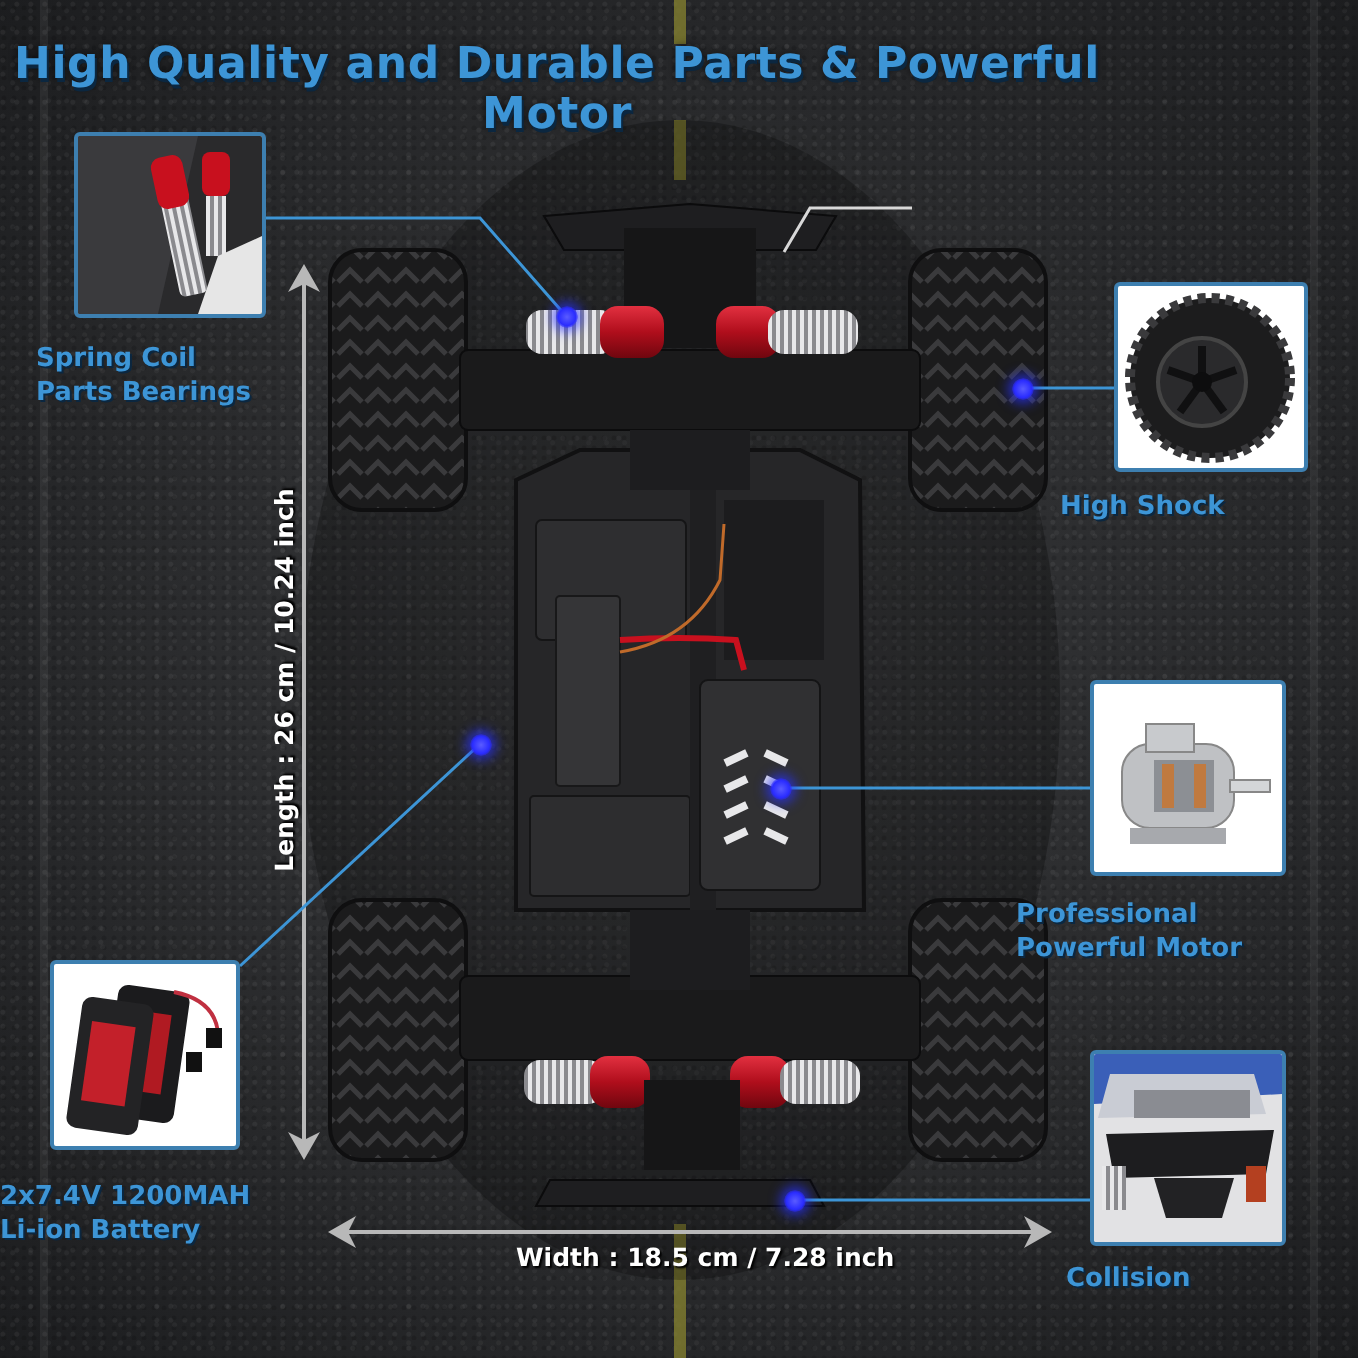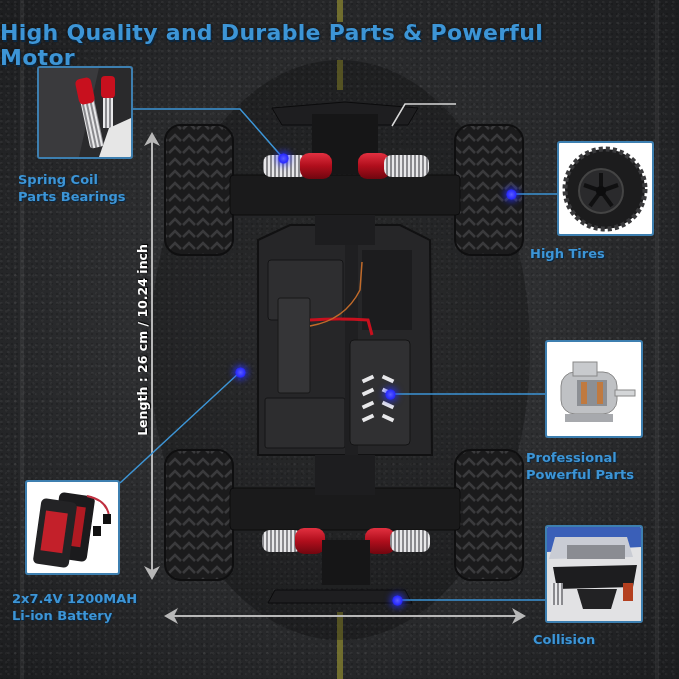--- a/index.html
+++ b/index.html
@@ -10,21 +10,21 @@
   }
   .noise { position: absolute; inset: 0;
     background-image:
       radial-gradient(circle at 20% 30%, rgba(255,255,255,0.05) 0 1px, transparent 1.5px),
       radial-gradient(circle at 70% 60%, rgba(255,255,255,0.04) 0 1px, transparent 1.5px),
       radial-gradient(circle at 40% 80%, rgba(0,0,0,0.15) 0 1px, transparent 1.5px);
     background-size: 7px 7px, 9px 9px, 5px 5px; }
   .lane-line { position: absolute; left: 337px; width: 6px; background: #8a8630; opacity: .75; }
   .road-edge { position: absolute; top: 0; bottom: 0; width: 4px; background: rgba(255,255,255,0.06); }
 
-  .title { position: absolute; top: 20px; left: 0; width: 557px; text-align: left;
+  .title { position: absolute; top: 20px; left: 0; width: 557px; text-align: center;
     font-family: "DejaVu Sans", sans-serif; font-weight: bold; font-size: 22px; letter-spacing: .3px;
     color: #3d95d6; text-shadow: 1px 2px 0 #0b2740, 0 0 4px rgba(0,0,0,.6); }
 
   .label { position: absolute; font-family: "DejaVu Sans", sans-serif; font-weight: bold;
     color: #3d95d6; font-size: 13px; line-height: 17px; text-align: left; text-shadow: 1px 1px 0 #0b2740; }
   .label span { display: block; }
   .dim { position: absolute; color: #ffffff; font-weight: bold; font-size: 12.5px; white-space: nowrap;
     font-family: "DejaVu Sans", sans-serif; text-shadow: 1px 1px 1px #000; }
 
   .thumb { position: absolute; border: 2px solid #3d7fb0; border-radius: 3px; background: #f2f2f2; overflow: hidden; }
@@ -126,20 +126,21 @@
     </svg>
   <div class="dim" style="left:142px;top:340px;transform:translate(-50%,-50%) rotate(-90deg);transform-origin:center;">Length : 26 cm / 10.24 inch</div>
 
   <div class="arrow-line" style="left:172px;top:615px;width:346px;height:2px"></div>
   <svg style="position:absolute;left:164px;top:608px" width="14" height="16">
       <path d="M0 8 L14 0 L10 8 L14 16 Z" fill="#b8b8b8"></path>
     </svg>
   <svg style="position:absolute;left:512px;top:608px" width="14" height="16">
       <path d="M14 8 L0 0 L4 8 L0 16 Z" fill="#b8b8b8"></path>
     </svg>
+  <div class="dim" style="left:258px;top:621px;">Width : 18.5 cm / 7.28 inch</div>
 
   <svg style="position:absolute;left:390px;top:100px" width="68" height="30">
     <path d="M66 4 L15 4 L2 26" stroke="#d8d8d8" stroke-width="1.5" fill="none"></path>
   </svg>
 
   <svg style="position:absolute;left:0;top:0" width="679" height="679">
     <g stroke="#3d95d6" stroke-width="1.5" fill="none">
       <path d="M132 109 L240 109 L283 158"></path>
       <path d="M511 194 L560 194"></path>
       <path d="M392 394 L545 394"></path>
@@ -178,37 +179,37 @@
         <line x1="42" y1="48" x2="42" y2="30"></line>
           <line x1="42" y1="48" x2="59" y2="42"></line>
         <line x1="42" y1="48" x2="53" y2="63"></line>
           <line x1="42" y1="48" x2="31" y2="63"></line>
           <line x1="42" y1="48" x2="25" y2="42"></line>
       </g>
       <circle cx="42" cy="48" r="5" fill="#0d0d0e"></circle>
     </svg>
   </div>
   <div class="label" style="left:530px;top:245px;width:149px">
-    <span>High Tires</span>
+    <span>High Shock</span>
   </div>
 
   <div class="thumb" style="left:545px;top:340px;width:98px;height:98px;background:#fff">
     <svg width="94" height="94">
       <rect x="14" y="30" width="56" height="42" rx="14" fill="#bfc1c4" stroke="#888"></rect>
       <rect x="26" y="20" width="24" height="14" fill="#c8cacd" stroke="#888"></rect>
       <rect x="30" y="38" width="30" height="26" fill="#8c8f94"></rect>
       <rect x="34" y="40" width="6" height="22" fill="#c07a40"></rect>
       <rect x="50" y="40" width="6" height="22" fill="#c07a40"></rect>
       <rect x="68" y="48" width="20" height="6" fill="#d4d6d8" stroke="#888"></rect>
       <rect x="18" y="72" width="48" height="8" fill="#a7a9ad"></rect>
     </svg>
   </div>
-  <div class="label" style="left:526px;top:449px;width:153px">
+  <div class="label" style="left:508px;top:449px;width:153px">
     <span>Professional</span>
-    <span>Powerful Parts</span>
+    <span>Powerful Motor</span>
   </div>
 
   <div class="thumb" style="left:545px;top:525px;width:98px;height:98px;background:#e8e8e8">
     <svg width="94" height="94">
       <rect width="94" height="94" fill="#e2e2e4"></rect>
       <path d="M0 0 L94 0 L94 20 L0 25 Z" fill="#3a5fb8"></path>
       <path d="M8 10 L80 10 L86 30 L2 32 Z" fill="#c9ccd4"></path>
       <rect x="20" y="18" width="58" height="14" fill="#8a8c92"></rect>
       <path d="M6 40 L90 38 L86 60 L10 62 Z" fill="#1d1d1f"></path>
       <path d="M30 62 L70 62 L64 82 L36 82 Z" fill="#222224"></path>
@@ -224,17 +225,17 @@
     <svg width="91" height="91">
       <rect x="28" y="12" width="36" height="66" rx="5" fill="#1b1b1d" transform="rotate(8 46 45)"></rect>
       <rect x="34" y="24" width="22" height="40" fill="#b01a22" transform="rotate(8 46 45)"></rect>
       <rect x="10" y="18" width="36" height="66" rx="5" fill="#232325" transform="rotate(8 28 51)"></rect>
       <rect x="16" y="30" width="22" height="40" fill="#c3202a" transform="rotate(8 28 51)"></rect>
       <path d="M60 14 Q80 18 82 34" stroke="#c03040" stroke-width="2" fill="none"></path>
       <rect x="76" y="32" width="8" height="10" fill="#111"></rect>
       <rect x="66" y="44" width="8" height="10" fill="#111"></rect>
     </svg>
   </div>
-  <div class="label" style="left:12px;top:590px;width:162px">
+  <div class="label" style="left:0;top:590px;width:162px">
     <span>2x7.4V 1200MAH</span>
     <span>Li-ion Battery</span>
   </div>
 </div>
 
 </body></html>

